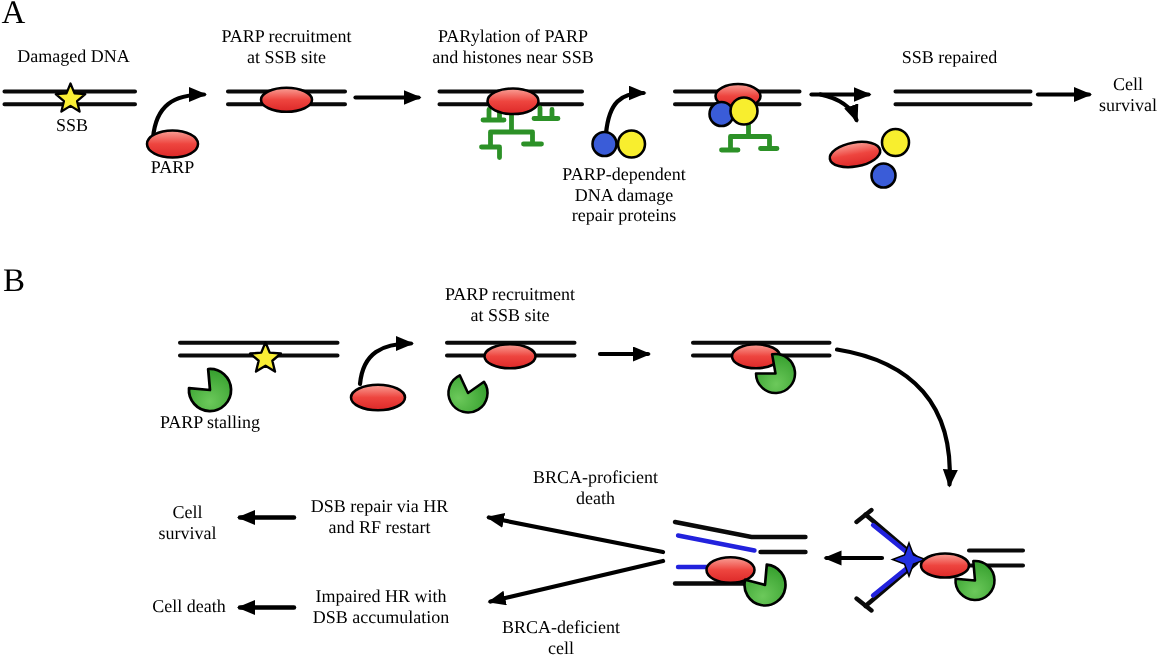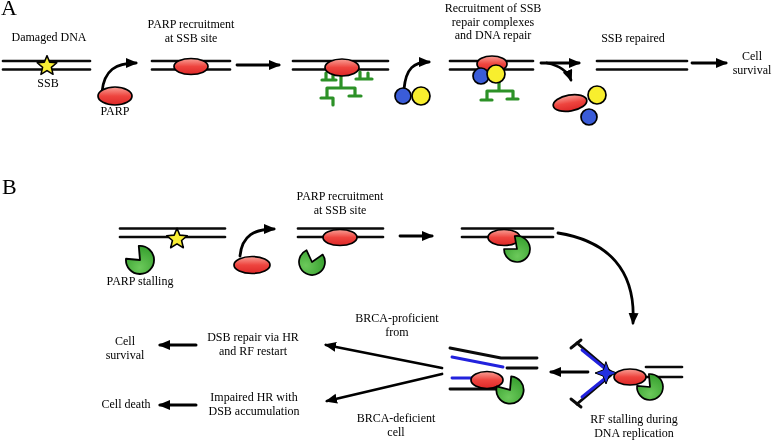--- a/index.html
+++ b/index.html
@@ -157,36 +157,36 @@
       <path d="M196,405 H160" stroke="#000" stroke-width="3" fill="none" marker-end="url(#ah)"></path>
     </g>
   </svg>
 
   <div class="panel-letter" style="left:1px;top:-3px">A</div>
   <div class="lbl" style="left:49px;top:31px">Damaged DNA</div>
   <div class="lbl" style="left:48px;top:77px">SSB</div>
   <div class="lbl" style="left:115px;top:105px">PARP</div>
   <div class="lbl" style="left:191px;top:18px">PARP recruitment
 at SSB site</div>
-  <div class="lbl" style="left:493px;top:2px">Recruitment of SSB
-repair complexes
-and DNA repair</div>
+  <div class="lbl" style="left:342px;top:18px">PARylation  of PARP
+and histones near SSB</div>
+  <div class="lbl" style="left:416px;top:110px">PARP-dependent
+DNA damage
+repair proteins</div>
   <div class="lbl" style="left:633px;top:32px">SSB repaired</div>
   <div class="lbl" style="left:752px;top:50px">Cell
 survival</div>
 
   <div class="panel-letter" style="left:2px;top:176px">B</div>
   <div class="lbl" style="left:140px;top:275px">PARP stalling</div>
   <div class="lbl" style="left:340px;top:190px">PARP recruitment
 at SSB site</div>
-  <div class="lbl" style="left:634px;top:413px">RF stalling during
-DNA replication</div>
   <div class="lbl" style="left:397px;top:312px">BRCA-proficient
-from</div>
-  <div class="lbl" style="left:396px;top:412px">BRCA-deficient
+death</div>
+  <div class="lbl" style="left:374px;top:412px">BRCA-deficient
 cell</div>
   <div class="lbl" style="left:254px;top:391px">Impaired HR with
 DSB accumulation</div>
   <div class="lbl" style="left:253px;top:331px">DSB repair via HR
 and RF restart</div>
   <div class="lbl" style="left:125px;top:335px">Cell
 survival</div>
   <div class="lbl" style="left:126px;top:398px">Cell death</div>
 
 </div>

